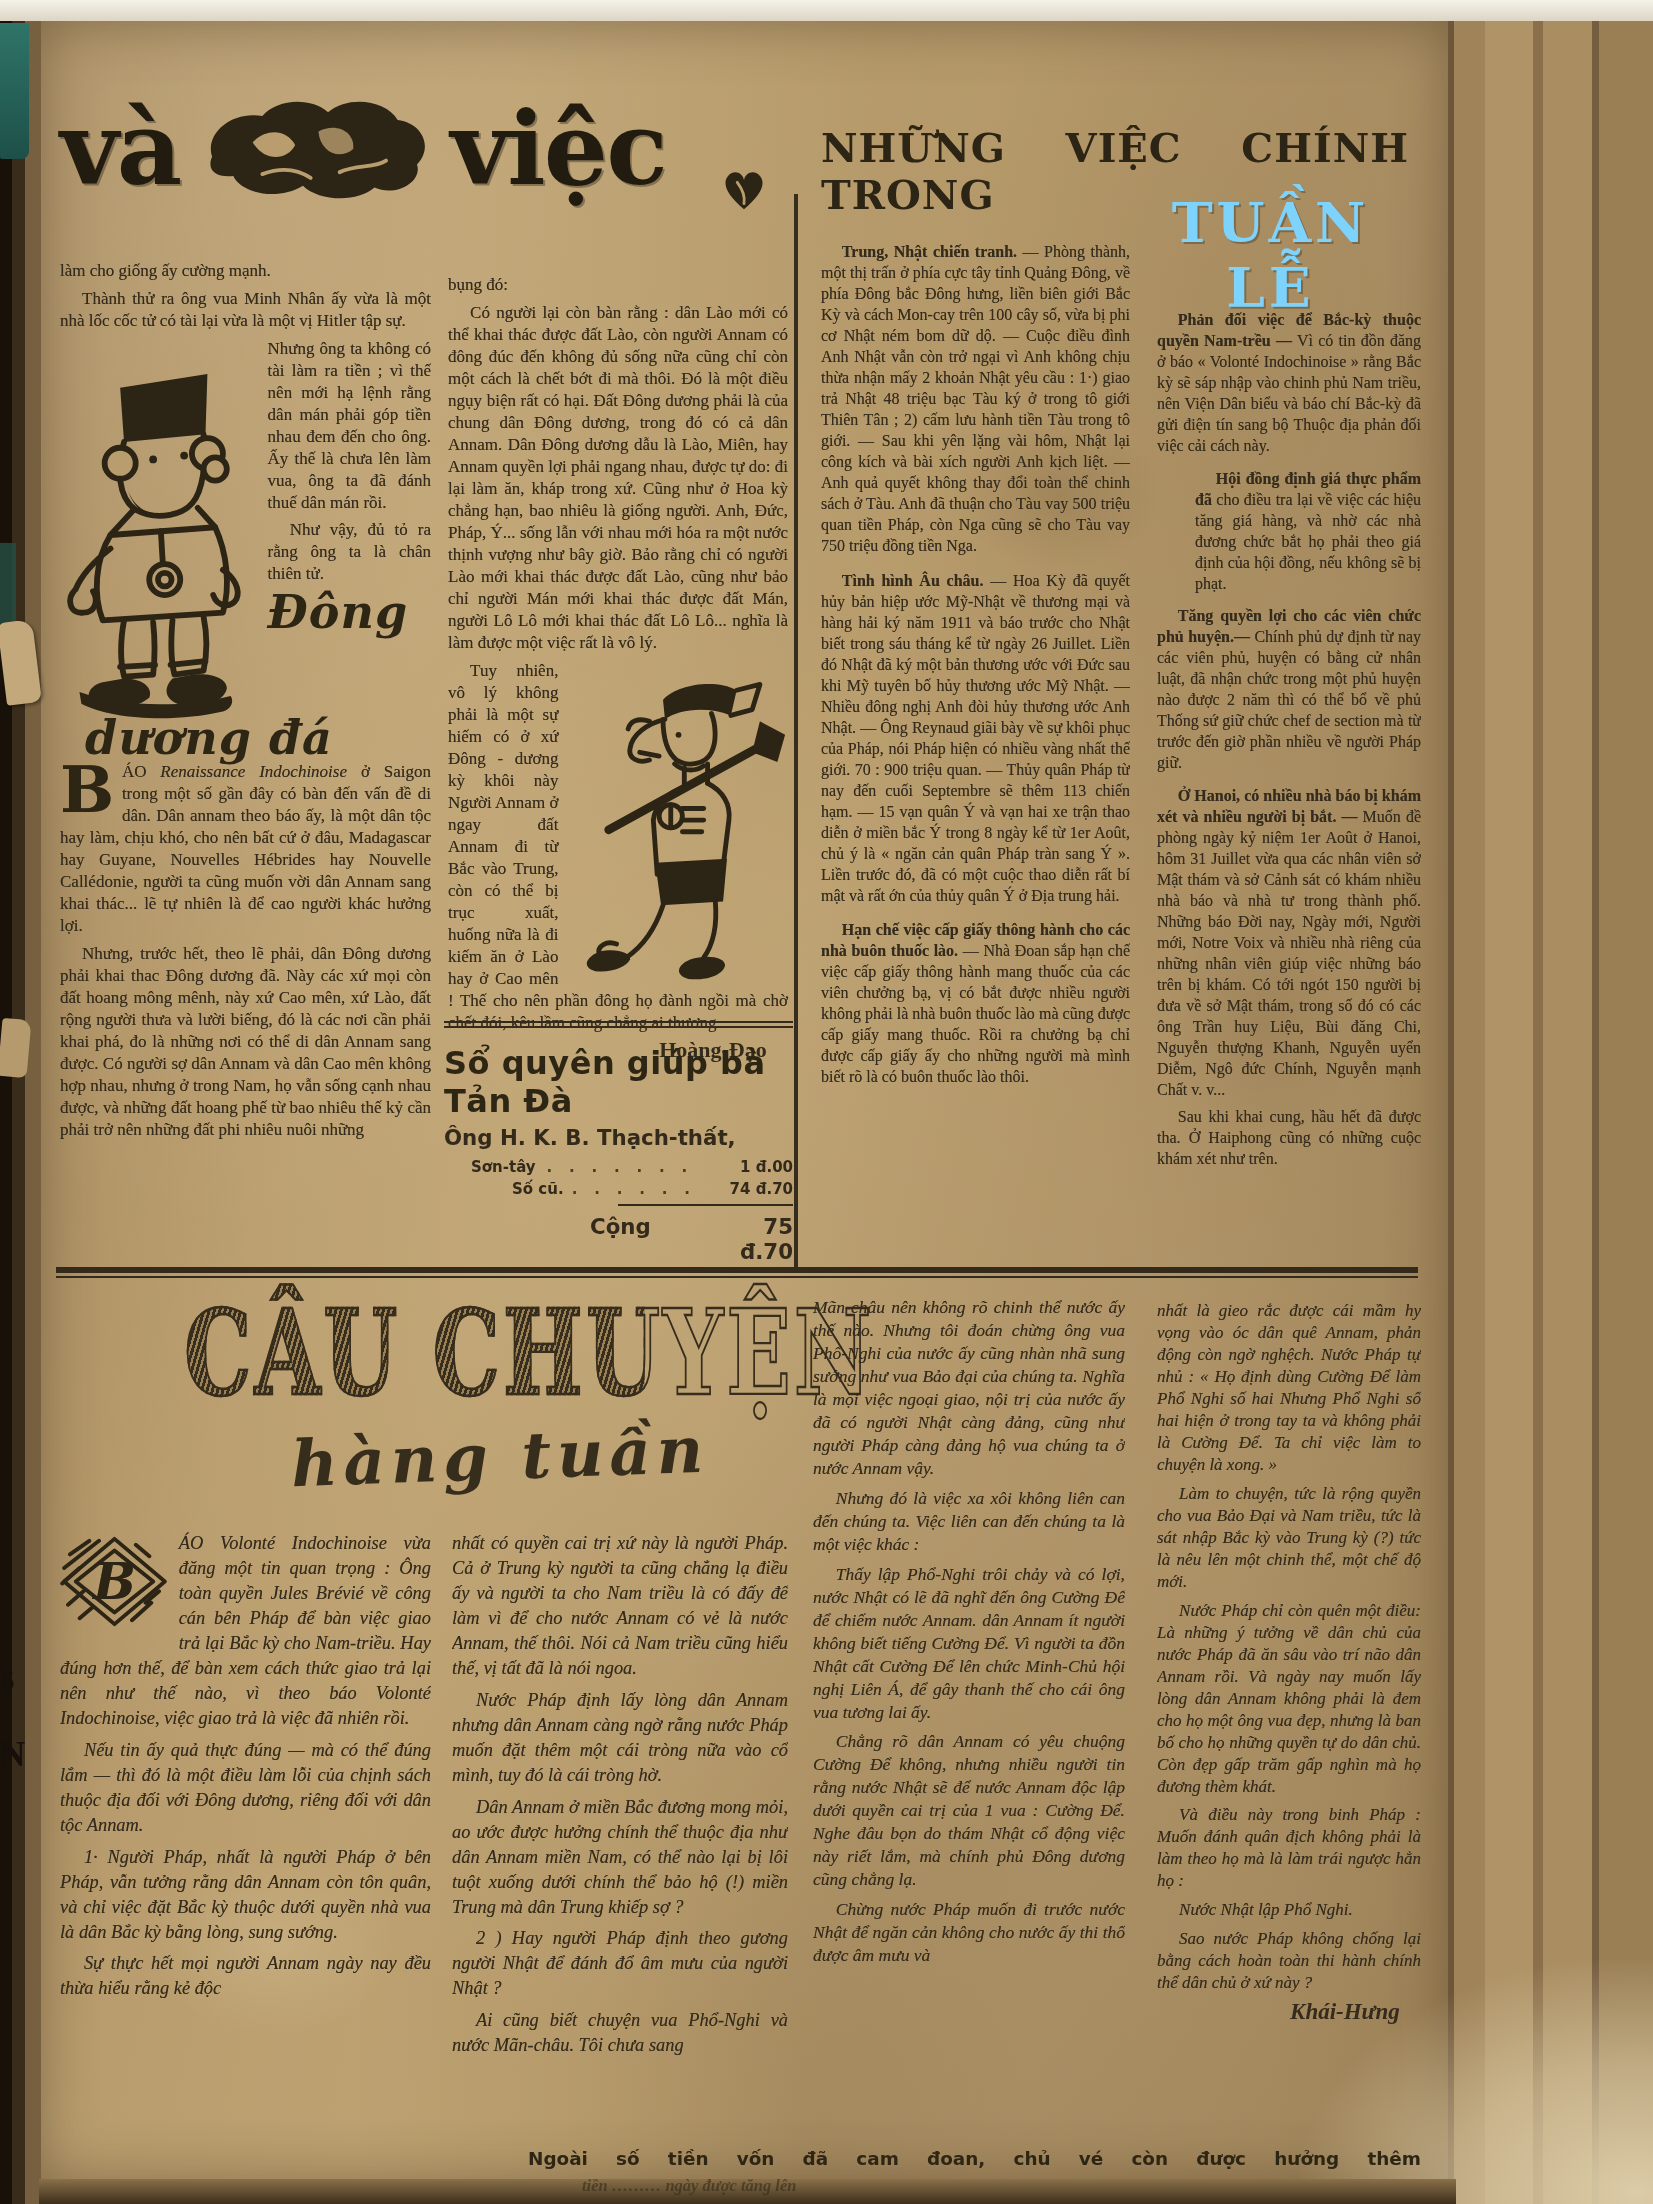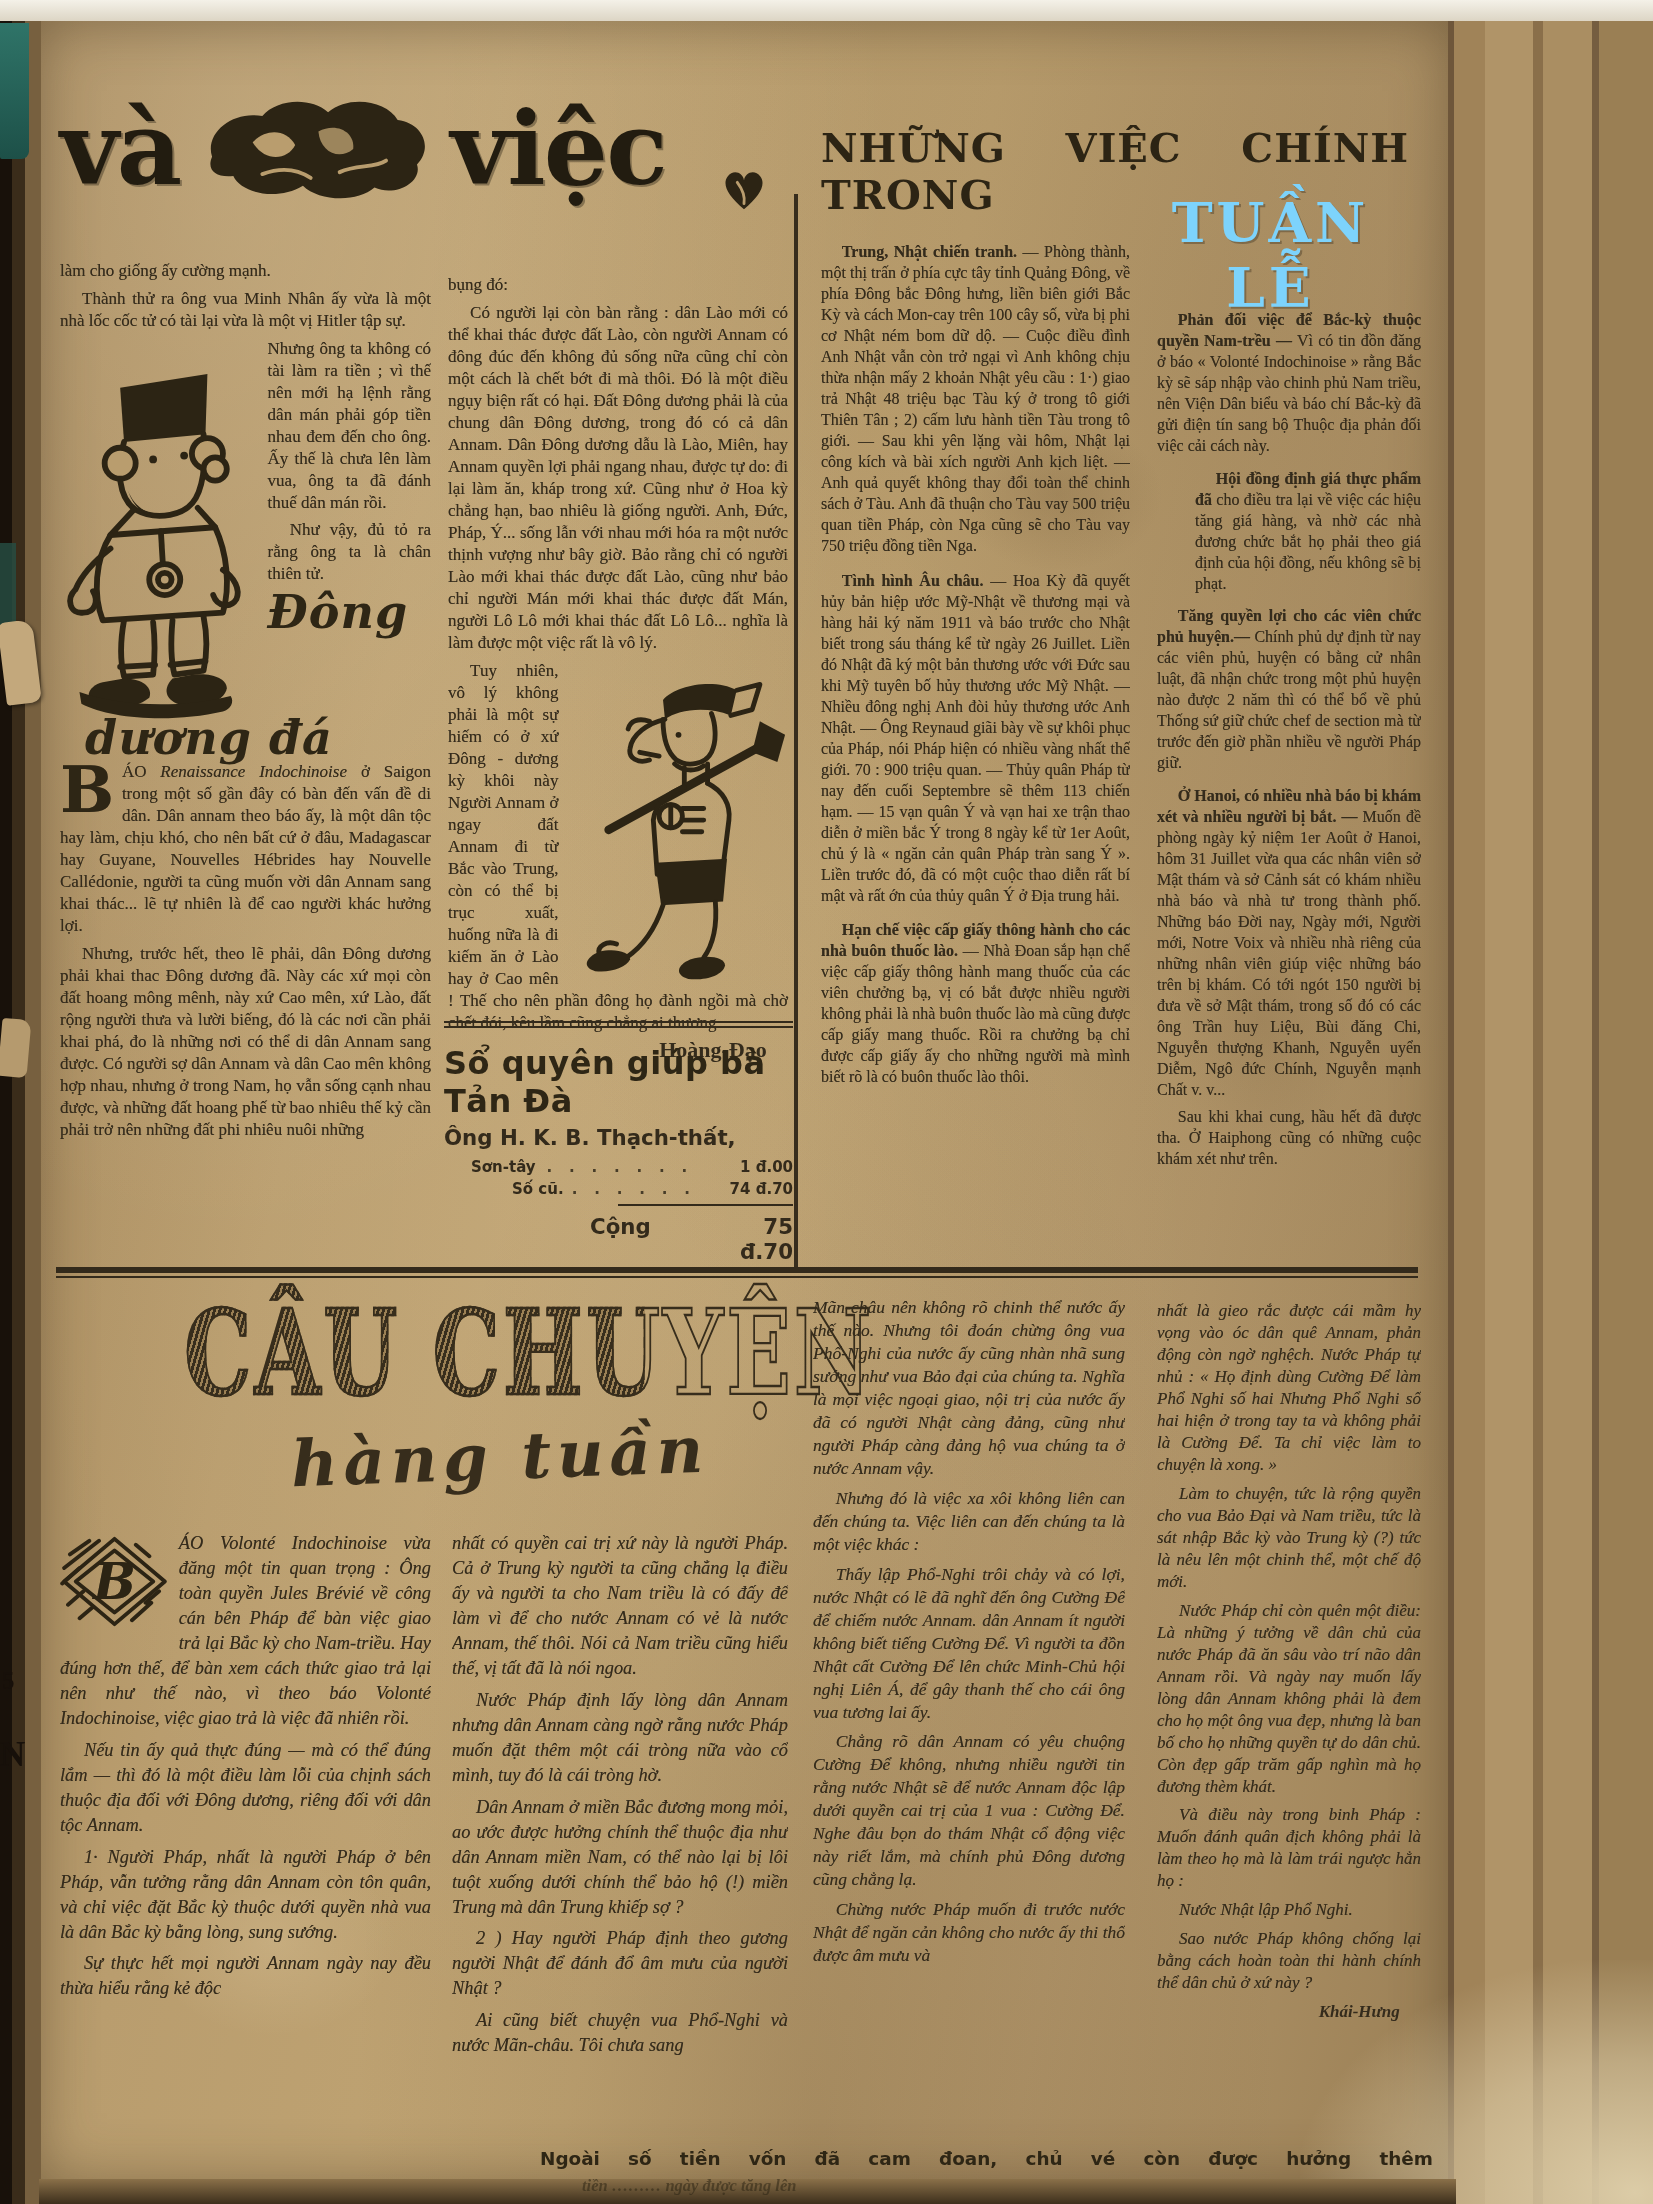--- a/index.html
+++ b/index.html
@@ -96,21 +96,21 @@
     -webkit-text-stroke:2.4px #372d1c;}
   .story-sub{left:291px;top:1419px;font-family:"DejaVu Serif",serif;font-style:italic;
     font-weight:bold;font-size:64px;letter-spacing:5.8px;color:#372d1c;transform:rotate(-2deg);}
   .ital{font-style:italic;}
   .b-col p{margin:0 0 6.8px 0;}
   .orn-cap{float:left;margin:3.9px 9.7px 1.9px 0;}
 
   .mark5{left:1.9px;top:1667px;font-size:25px;font-weight:bold;color:#17100a;}
   .markN{left:0;top:1735px;font-size:35px;font-weight:bold;color:#17100a;}
 
-  .footer1{left:540px;top:2148px;width:893px;font-family:"DejaVu Sans",sans-serif;
+  .footer1{left:528px;top:2148px;width:893px;font-family:"DejaVu Sans",sans-serif;
     font-weight:bold;font-size:18.4px;color:#2e2615;text-align:justify;text-align-last:justify;}
   .footer2{left:582px;top:2176px;width:776px;font-weight:bold;font-size:16.5px;
     color:#2e2615;opacity:.55;}
 
   svg .ln{stroke:#2c2414;fill:none;stroke-linecap:round;stroke-linejoin:round;}
   svg .fl{fill:#2c2414;stroke:none;}
 </style>
 </head>
 <body>
 
@@ -297,21 +297,21 @@
     <p class="ind">Chừng nước Pháp muốn đi trước nước Nhật để ngăn cản không cho nước ấy thi thố được âm mưu và</p>
   </div>
 
   <div class="col b-col ital" style="left:1157px;top:1300px;width:264px;height:860px;overflow:hidden;font-size:17px;line-height:22px;">
     <p>nhất là gieo rắc được cái mầm hy vọng vào óc dân quê Annam, phản động còn ngờ nghệch. Nước Pháp tự nhủ : « Họ định dùng Cường Để làm Phổ Nghi số hai  Nhưng Phổ Nghi số hai hiện ở trong tay ta và không phải là Cường Để. Ta chỉ việc làm to chuyện là xong. »</p>
     <p class="ind">Làm to chuyện, tức là rộng quyền cho vua Bảo Đại và Nam triều, tức là sát nhập Bắc kỳ vào Trung kỳ (?) tức là nêu lên một chinh thể, một chế độ mới.</p>
     <p class="ind">Nước Pháp chỉ còn quên một điều: Là những ý tưởng về dân chủ của nước Pháp đã ăn sâu vào trí não dân Annam rồi. Và ngày nay muốn lấy lòng dân Annam không phải là đem cho họ một ông vua đẹp, nhưng là ban bố cho họ những quyền tự do dân chủ. Còn đẹp gấp trăm gấp nghìn mà họ đương thèm khát.</p>
     <p class="ind">Và điều này trong binh Pháp : Muốn đánh quân địch không phải là làm theo họ mà là làm trái ngược hẳn họ :</p>
     <p class="ind">Nước Nhật lập Phổ Nghi.</p>
     <p class="ind">Sao nước Pháp không chống lại bằng cách hoàn toàn thi hành chính thể dân chủ ở xứ này ?</p>
-    <div class="sig" style="font-size:17px;">Khái-Hưng</div>
+    <div class="sig" style="font-size:23px;">Khái-Hưng</div>
   </div>
 
   <div class="abs footer1">Ngoài số tiền vốn  đã cam đoan, chủ vé còn được hưởng thêm</div>
   <div class="abs footer2 ital">tiền ………  ngày được tăng lên</div>
 
   <div class="abs mark5">5</div>
   <div class="abs markN">N</div>
 
 </div>
 

